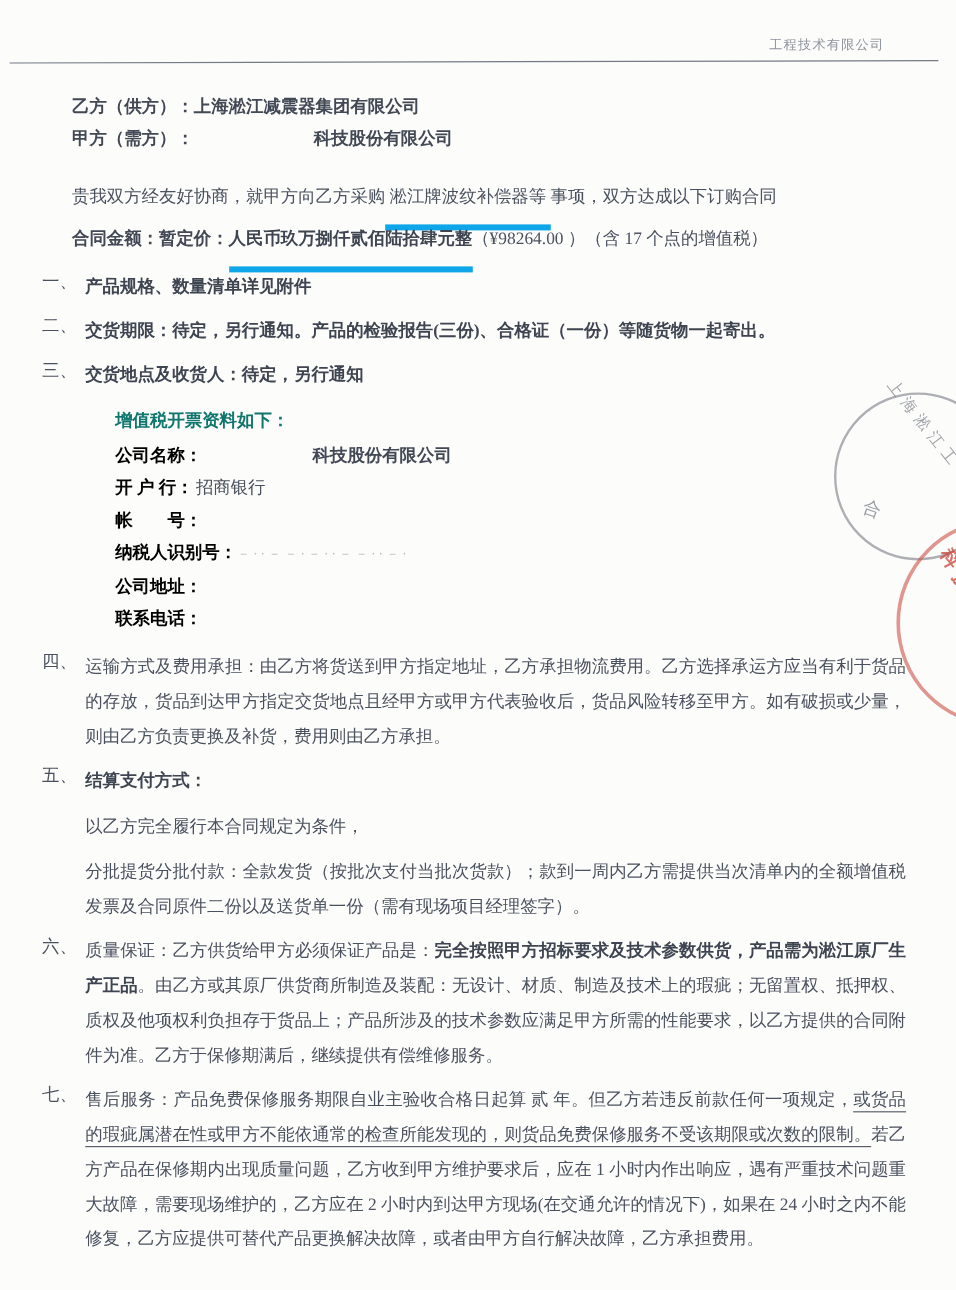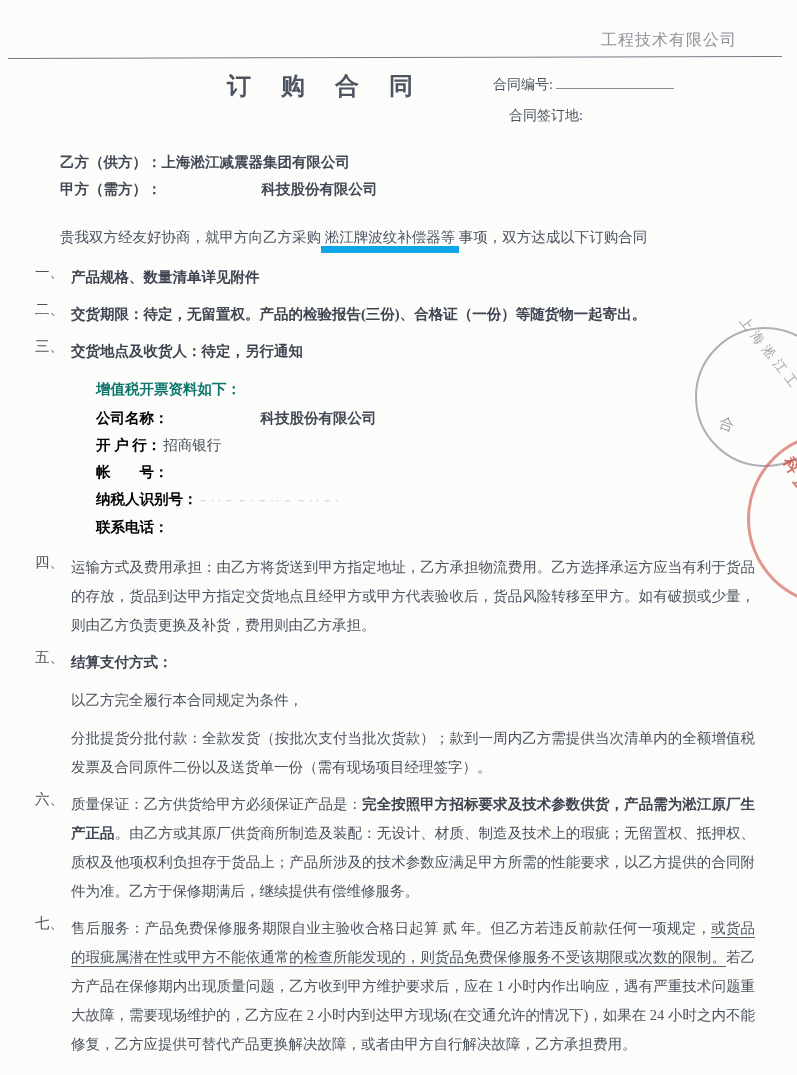--- a/index.html
+++ b/index.html
@@ -10,21 +10,21 @@
     background:#fcfcfb;
     overflow:hidden;
     font-family:"Liberation Serif","DejaVu Serif",serif;
     color:#4a515e;
     font-size:14.5px;
     box-sizing:border-box;
     padding:30px 42px 0 35px;
   }
   .hdr-company{
     text-align:right;
-    font-size:16px;
+    font-size:11px;
     color:#8d929b;
     letter-spacing:1px;
     padding-right:18px;
   }
   .hdr-rule{
     border:none;
     border-top:1.5px solid #757a84;
     margin:6px -27px 0 -27px;
     transform:rotate(-0.15deg);
   }
@@ -45,21 +45,21 @@
     border-bottom:1px solid #868b94;
     height:12px;
     vertical-align:baseline;
   }
   .meta-line2{margin-top:13px;margin-left:16px;}
   .parties{margin-top:24px;margin-left:25px;line-height:27px;}
   .party-a-name{margin-left:100px;font-weight:bold;color:#424955;}
   .party-b-name{font-weight:bold;color:#424955;}
   .party-label{font-weight:bold;color:#424955;}
   .intro{margin-top:20px;margin-left:25px;line-height:28px;}
-  .u{border-bottom:7px solid #0ea5e9;padding-bottom:1px;}
+  .u{border-bottom:5px solid #0ea5e9;padding-bottom:15px;}
   .amount-line{margin-top:7px;margin-left:25px;line-height:28px;}
   .amount-label{font-weight:bold;color:#424955;}
   .note-line{margin-top:7px;margin-left:25px;line-height:28px;font-weight:bold;color:#424955;}
   .clauses{margin-top:12px;}
   .clause{display:flex;margin-top:8px;}
   .clause-num{flex:0 0 36px;color:#4a515e;}
   .clause-body{flex:1;}
   .clause-par{margin:0 0 9px 0;line-height:29px;text-align:justify;}
   .clause-par:last-child{margin-bottom:0;}
   .seg-b{font-weight:bold;color:#3e4551;}
@@ -103,76 +103,68 @@
   }
 </style>
 </head>
 <body>
 
 <div class="page">
 
   <div class="hdr-company">工程技术有限公司</div>
   <hr class="hdr-rule">
 
-  <div class="title-row">
-    <div class="doc-title">订 购 合 同</div>
-    <div class="contract-meta">
-      <div class="meta-line">
-        <span>合同编号:</span>
-        <span class="blank-line"></span>
-      </div>
-      <div class="meta-line meta-line2">
-        <span>合同签订地:</span>
-      </div>
-    </div>
-  </div>
 
   <div class="parties">
     <div>
       <span class="party-label">乙方（供方）：</span><span class="party-b-name">上海淞江减震器集团有限公司</span>
     </div>
     <div>
       <span class="party-label">甲方（需方）：</span><span class="party-a-name">科技股份有限公司</span>
     </div>
   </div>
 
   <div class="intro">
     <span>贵我双方经友好协商，就甲方向乙方采购</span><span class="u"> 淞江牌波纹补偿器等 </span><span> 事项，双方达成以下订购合同</span>
   </div>
 
+  <div class="amount-line">
+    <span class="amount-label">合同金额：暂定价：</span><span class="u seg-b">人民币玖万捌仟贰佰陆拾肆元整</span><span>（¥98264.00 ）（含 17 个点的增值税）</span>
+  </div>
 
 
   <div class="clauses" id="clauses-1-3">
       <div class="clause">
         <div class="clause-num">一、</div>
         <div class="clause-body">
           <p class="clause-par"><span class="seg-b">产品规格、数量清单详见附件</span></p>
         </div>
       </div>
       <div class="clause">
         <div class="clause-num">二、</div>
         <div class="clause-body">
-          <p class="clause-par"><span class="seg-b">交货期限：待定，无留置权。产品的检验报告(三份)、合格证（一份）等随货物一起寄出。</span></p>
+          <p class="clause-par"><span class="seg-b">交货期限：待定，另行通知。产品的检验报告(三份)、合格证（一份）等随货物一起寄出。</span></p>
         </div>
       </div>
       <div class="clause">
         <div class="clause-num">三、</div>
         <div class="clause-body">
           <p class="clause-par"><span class="seg-b">交货地点及收货人：待定，另行通知</span></p>
         </div>
       </div>
     </div>
 
   <div class="invoice-block">
     <div class="invoice-heading">增值税开票资料如下：</div>
     <div class="invoice-rows" id="invoice-rows">
         <div class="row"><span class="lab">公司名称：</span><span class="val">科技股份有限公司</span></div>
         <div class="row"><span class="lab">开 户 行：</span><span class="val">招商银行</span></div>
         <div class="row"><span class="lab">帐　　号：</span><span class="val"></span></div>
         <div class="row"><span class="lab">纳税人识别号：</span><span class="val">－··－－·－··－－··－·</span></div>
+        <div class="row"><span class="lab">公司地址：</span><span class="val"></span></div>
         <div class="row"><span class="lab">联系电话：</span><span class="val"></span></div>
       </div>
   </div>
 
   <div class="clauses" id="clauses-4-8">
       <div class="clause">
         <div class="clause-num">四、</div>
         <div class="clause-body">
           <p class="clause-par"><span>运输方式及费用承担：由乙方将货送到甲方指定地址，乙方承担物流费用。乙方选择承运方应当有利于货品的存放，货品到达甲方指定交货地点且经甲方或甲方代表验收后，货品风险转移至甲方。如有破损或少量，则由乙方负责更换及补货，费用则由乙方承担。</span></p>
         </div>

